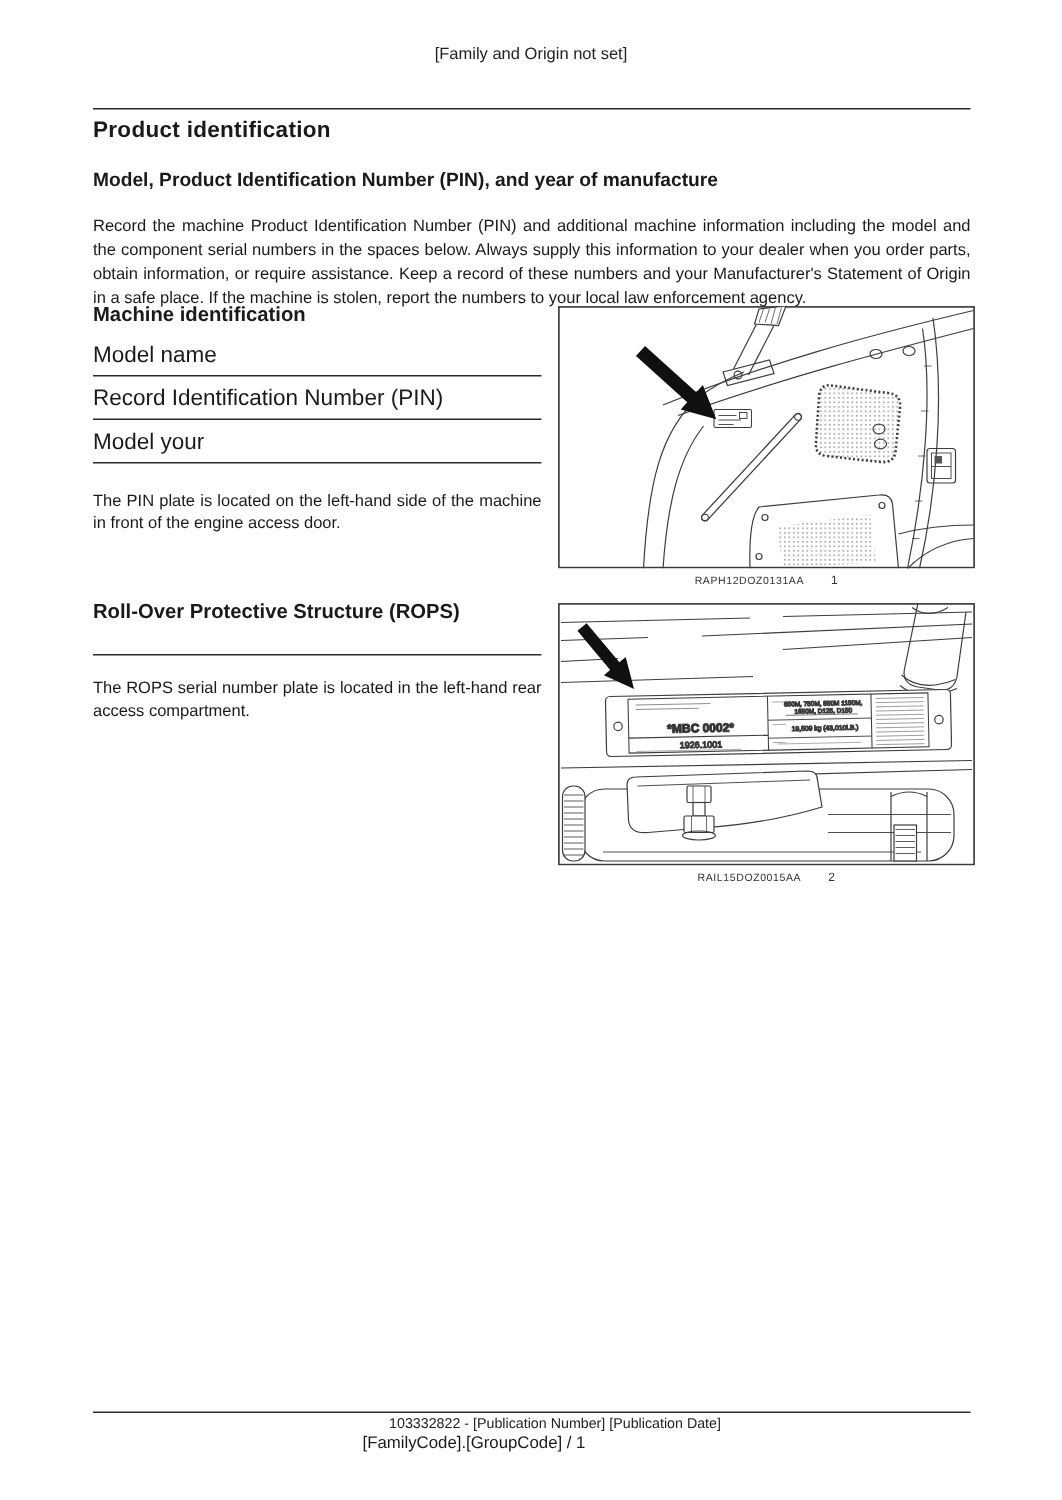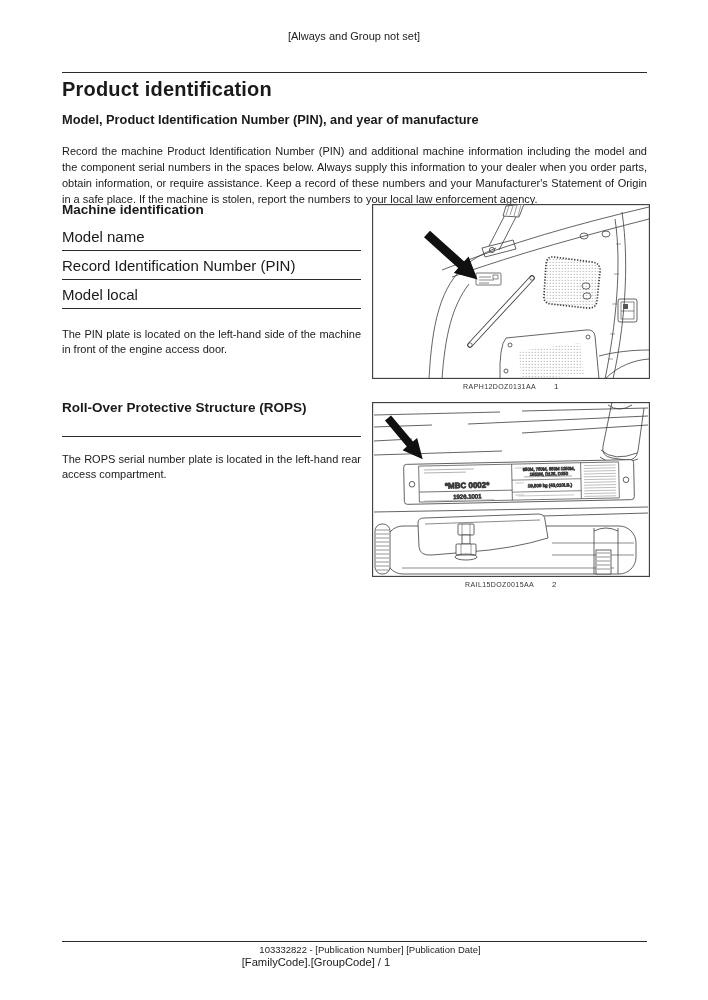--- a/index.html
+++ b/index.html
@@ -5,21 +5,21 @@
   html,body{margin:0;padding:0;}
   body{
     width:708px;height:1000px;background:#ffffff;
     font-family:"Liberation Sans", sans-serif;color:#1a1a1a;
     position:relative;overflow:hidden;
   }
   .abs{position:absolute;}
   .running-header{top:30px;left:0;width:708px;text-align:center;font-size:11px;color:#222;}
   .rule{border-top:1.3px solid #2b2b2b;height:0;}
   .rule-top{top:72px;left:62px;width:585px;}
-  .page-title{top:78px;left:62px;font-size:20px;font-weight:bold;letter-spacing:.2px;margin:0;}
+  .page-title{top:78px;left:62px;font-size:15px;font-weight:bold;letter-spacing:.2px;margin:0;}
   .section-subtitle{top:112px;left:62px;font-size:12.8px;font-weight:bold;margin:0;}
   .intro{top:144px;left:62px;width:585px;font-size:11px;line-height:15.9px;text-align:justify;margin:0;}
   .col-heading{font-size:13.5px;font-weight:bold;margin:0;}
   .h-machine{top:202px;left:62px;}
   .h-rops{top:400px;left:62px;}
   .fields{top:222px;left:62px;width:299px;}
   .field{height:29px;border-bottom:1.3px solid #2b2b2b;box-sizing:border-box;padding-top:6px;}
   .field-label{font-size:15px;}
   .note{font-size:11px;line-height:15px;text-align:justify;margin:0;width:299px;}
   .pin-note{top:327px;left:62px;}
@@ -32,37 +32,37 @@
   .figcaption{margin-top:3px;text-align:center;font-size:7px;color:#333;letter-spacing:.4px;}
   .figcaption .fig-num{margin-left:18px;font-size:8px;}
   .rule-footer{top:941px;left:62px;width:585px;}
   .footer-1{top:944px;left:16px;width:708px;text-align:center;font-size:9.5px;color:#222;}
   .footer-2{top:956px;left:0;width:632px;text-align:center;font-size:11.2px;color:#1a1a1a;}
   svg text{font-family:"Liberation Sans", sans-serif;fill:#1a1a1a;}
 </style>
 </head>
 <body>
 
-<div class="abs running-header">[Always and Group not set]</div>
+<div class="abs running-header">[Family and Origin not set]</div>
 <div class="abs rule rule-top"></div>
 <h1 class="abs page-title">Product identification</h1>
 <h2 class="abs section-subtitle">Model, Product Identification Number (PIN), and year of manufacture</h2>
 <p class="abs intro">Record the machine Product Identification Number (PIN) and additional machine information including the model and the component serial numbers in the spaces below.  Always supply this information to your dealer when you order parts, obtain information, or require assistance.  Keep a record of these numbers and your Manufacturer's Statement of Origin in a safe place.  If the machine is stolen, report the numbers to your local law enforcement agency.</p>
 
 <h3 class="abs col-heading h-machine">Machine identification</h3>
 
 <div class="abs fields">
   <div class="field">
     <span class="field-label">Model name</span>
   </div>
   <div class="field">
     <span class="field-label">Record Identification Number (PIN)</span>
   </div>
   <div class="field">
-    <span class="field-label">Model local</span>
+    <span class="field-label">Model your</span>
   </div>
 </div>
 
 <p class="abs note pin-note">The PIN plate is located on the left-hand side of the machine in front of the engine access door.</p>
 
 <figure class="abs figure figure-1" style="margin:0;">
   <svg viewBox="0 0 278 175">
     <defs>
       <pattern id="f1dots" width="3" height="3" patternUnits="userSpaceOnUse">
         <circle cx="1.2" cy="1.2" r="0.55" fill="#8f8f8f"></circle>

